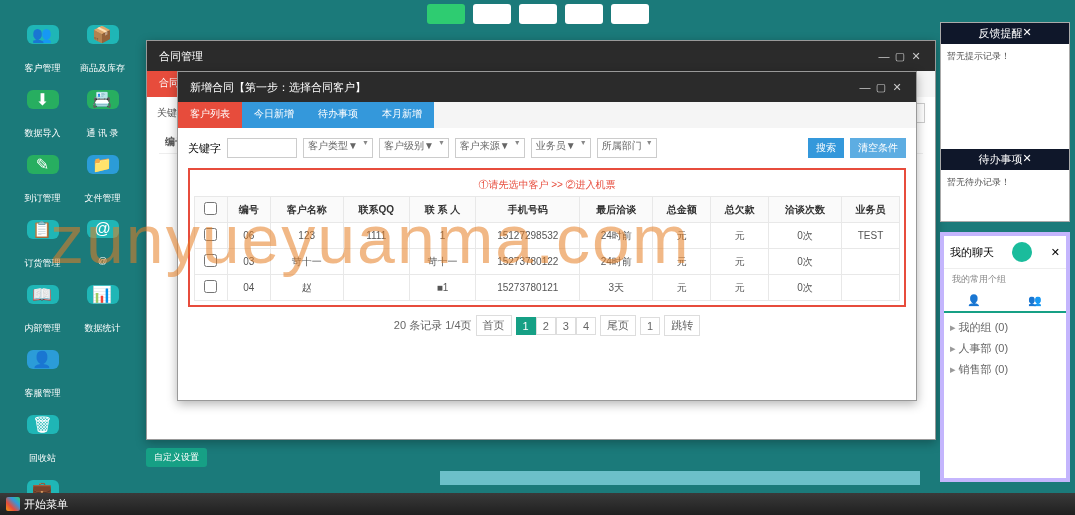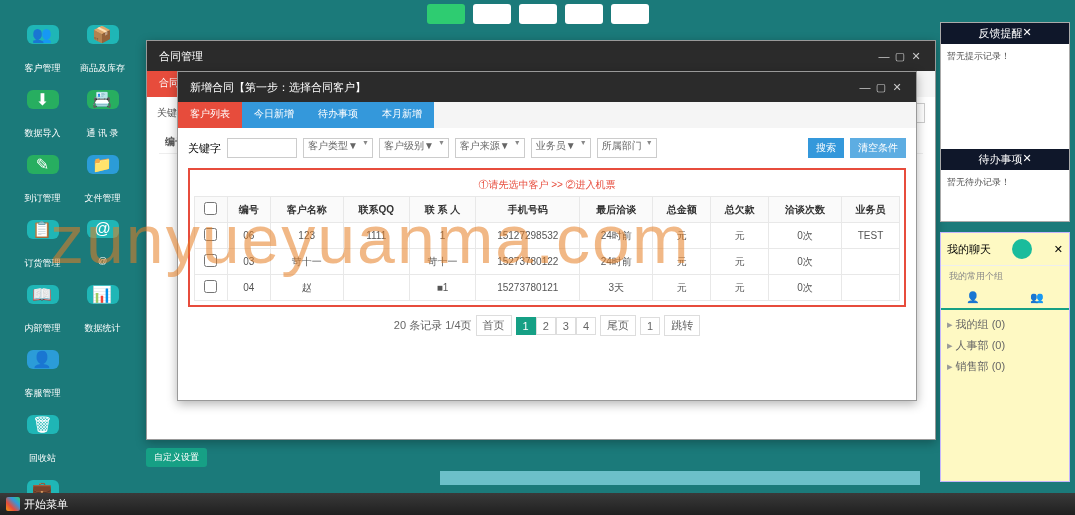--- a/index.html
+++ b/index.html
@@ -46,21 +46,21 @@
 table.data th{background:#fafafa;color:#333}
 .red-t{color:#e74c3c}
 .pager{display:flex;justify-content:center;align-items:center;gap:4px;padding:8px;font-size:10px;color:#666}
 .pager .pg{border:1px solid #ddd;padding:2px 6px;cursor:pointer}
 .pager .pg.cur{background:#16a085;color:#fff;border-color:#16a085}
 
 .side-win{position:absolute;right:5px;top:22px;width:130px;height:200px;background:#fff;border:1px solid #aaa}
 .side-win .hdr{background:#0f172a;color:#fff;font-size:9px;padding:3px 5px;display:flex;justify-content:center}
 .side-list{padding:6px;font-size:9px;color:#555}
 
-.contact-win{position:absolute;right:5px;top:232px;width:130px;height:250px;background:#fef9c3;border:1px solid #c4b5fd}
+.contact-win{position:absolute;right:5px;top:232px;width:130px;height:250px;background:#ffffff;border:4px solid #c4b5fd}
 .contact-win .chdr{padding:6px;font-size:10px;border-bottom:1px solid #eee;display:flex;justify-content:space-between;align-items:center}
 .av{width:20px;height:20px;border-radius:50%;background:#1abc9c}
 .ctabs{display:flex;border-bottom:2px solid #16a085}
 .ctabs .ct{flex:1;text-align:center;padding:4px;cursor:pointer}
 .clist{padding:4px 6px;font-size:10px;color:#666}
 .clist .ci{padding:3px 0;cursor:pointer}
 .clist .ci::before{content:"▸ ";color:#999}
 
 .taskbar{position:absolute;bottom:0;left:0;right:0;height:22px;background:linear-gradient(#3a3a3a,#1f1f1f);display:flex;align-items:center;padding:0 6px;gap:8px}
 .start{display:flex;align-items:center;gap:4px;color:#fff;font-size:10px;cursor:pointer}

